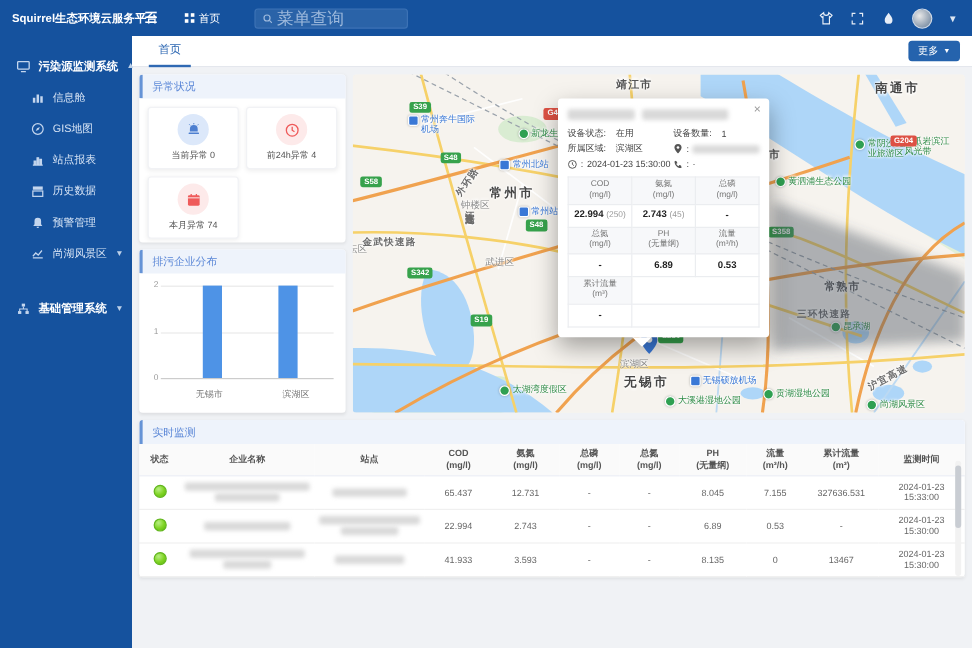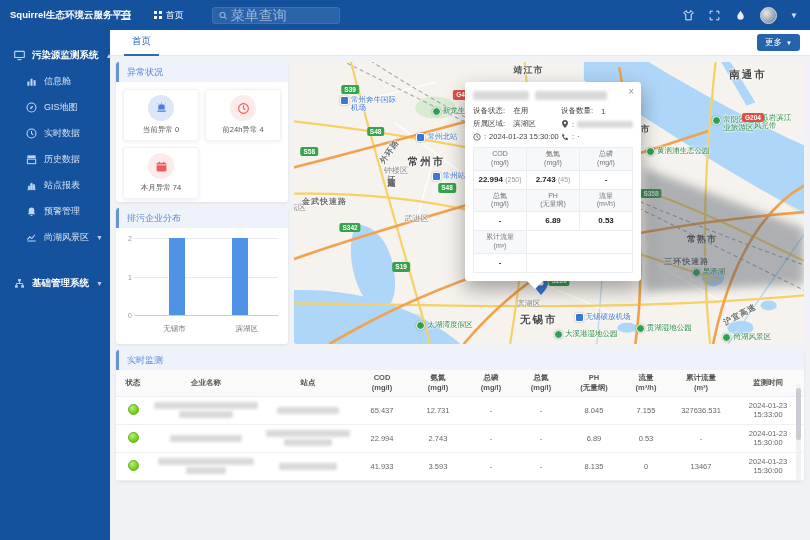--- a/index.html
+++ b/index.html
@@ -143,37 +143,30 @@
   </div>
   <div class="s-item sub">
     <svg class="s-ic" viewBox="0 0 16 16">
         <circle cx="8" cy="8" r="6.5" fill="none" stroke="currentColor" stroke-width="1.5"></circle>
         <path d="M10.5 5.5L9 9 5.5 10.5 7 7z" fill="currentColor"></path>
       </svg>
     <span>GIS地图</span>
   </div>
   <div class="s-item sub">
     <svg class="s-ic" viewBox="0 0 16 16">
-        <circle cx="8" cy="8" r="6.5" fill="none" stroke="currentColor" stroke-width="1.5"></circle>
-        <path d="M8 4.5V8l2.5 2" fill="none" stroke="currentColor" stroke-width="1.5"></path>
-      </svg>
-    <span>实时数据</span>
+        <path d="M2 14h12M3.5 13V9h2v4zM7 13V5h2v8zM10.5 13V7h2v6z" stroke="currentColor" stroke-width="1.3" fill="currentColor"></path>
+      </svg>
+    <span>站点报表</span>
   </div>
   <div class="s-item sub">
     <svg class="s-ic" viewBox="0 0 16 16">
         <rect x="2" y="2" width="12" height="4" fill="currentColor"></rect>
         <rect x="2" y="7.5" width="12" height="6.5" fill="none" stroke="currentColor" stroke-width="1.5"></rect>
       </svg>
     <span>历史数据</span>
-  </div>
-  <div class="s-item sub">
-    <svg class="s-ic" viewBox="0 0 16 16">
-        <path d="M2 14h12M3.5 13V9h2v4zM7 13V5h2v8zM10.5 13V7h2v6z" stroke="currentColor" stroke-width="1.3" fill="currentColor"></path>
-      </svg>
-    <span>站点报表</span>
   </div>
   <div class="s-item sub">
     <svg class="s-ic" viewBox="0 0 16 16">
         <path d="M8 2a4 4 0 0 0-4 4v4l-1.5 2h11L12 10V6a4 4 0 0 0-4-4z" fill="currentColor"></path>
         <path d="M6.5 13a1.5 1.5 0 0 0 3 0" fill="currentColor"></path>
       </svg>
     <span>预警管理</span>
   </div>
   <div class="s-item sub">
     <svg class="s-ic" viewBox="0 0 16 16">

